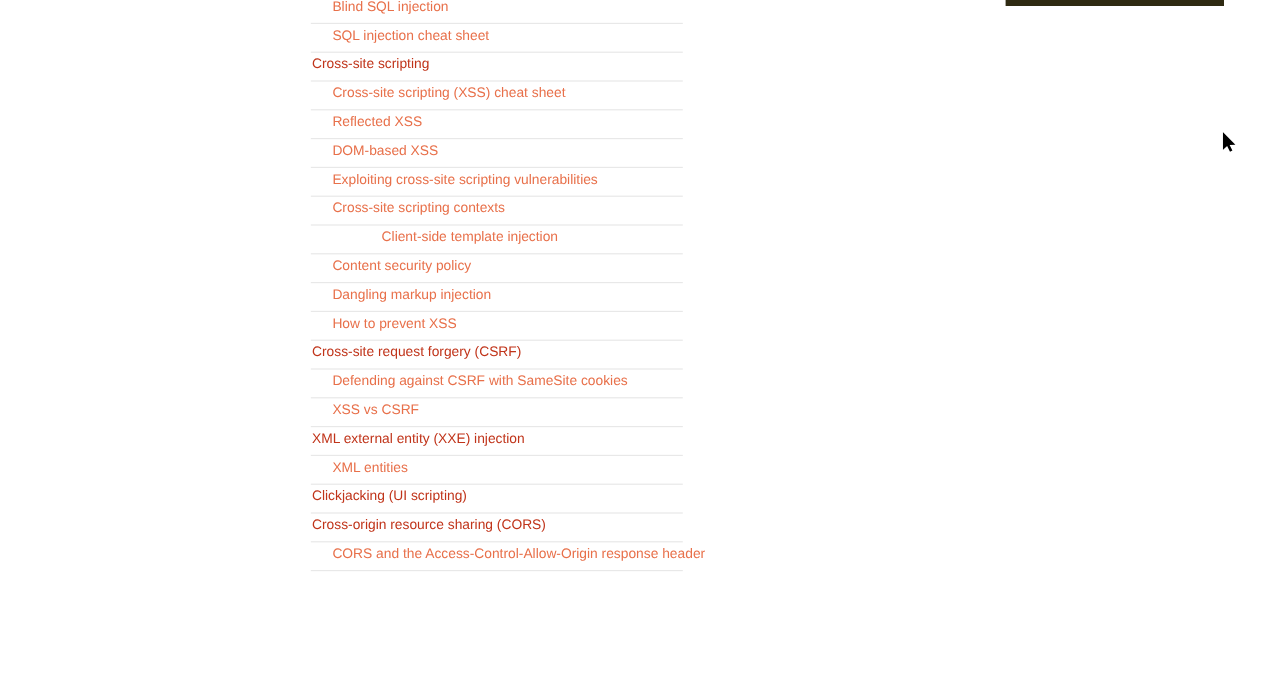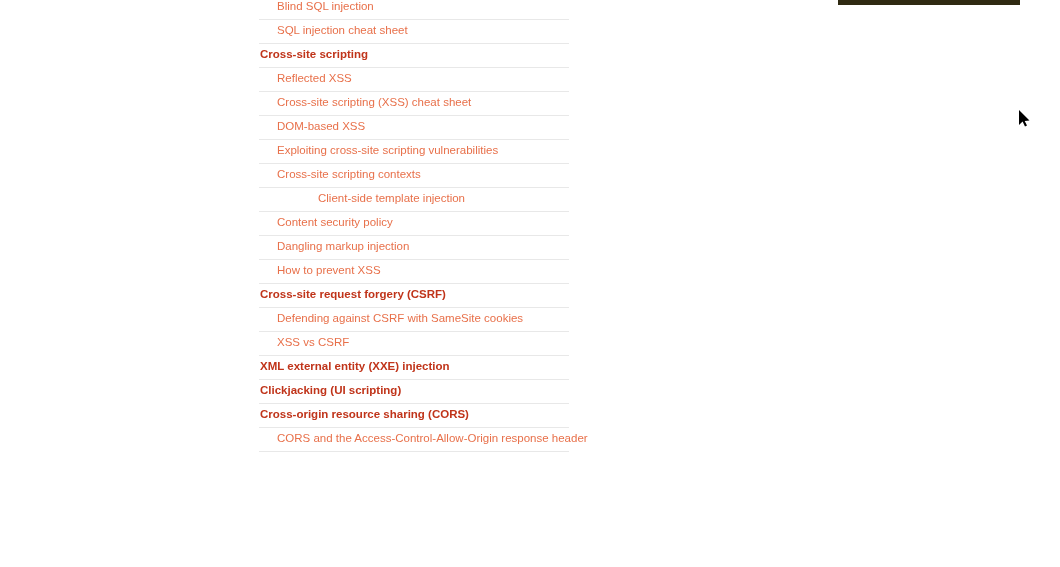--- a/index.html
+++ b/index.html
@@ -49,21 +49,21 @@
     line-height: 13px;
     padding: 4px 0 6px 0;
     color: #e8704a;
     white-space: nowrap;
   }
   .toc-item.first {
     padding-top: 0;
   }
   .lvl-0 {
     color: #c0341a;
-    font-weight: bold;
+    font-weight: normal;
     padding-left: 1px;
     font-size: 11.5px;
   }
   .lvl-1 {
     color: #e8704a;
     padding-left: 18px;
   }
   .lvl-2 {
     color: #e8704a;
     padding-left: 59px;
@@ -73,33 +73,34 @@
 <body>
 
 <div id="page">
 
   <div class="top-strip"></div>
 
   <nav class="toc" id="toc-list">
       <a class="toc-item lvl-1 first">Blind SQL injection</a>
       <a class="toc-item lvl-1">SQL injection cheat sheet</a>
       <a class="toc-item lvl-0">Cross-site scripting</a>
+      <a class="toc-item lvl-1">Cross-site scripting (XSS) cheat sheet</a>
       <a class="toc-item lvl-1">Reflected XSS</a>
-      <a class="toc-item lvl-1">Cross-site scripting (XSS) cheat sheet</a>
       <a class="toc-item lvl-1">DOM-based XSS</a>
       <a class="toc-item lvl-1">Exploiting cross-site scripting vulnerabilities</a>
       <a class="toc-item lvl-1">Cross-site scripting contexts</a>
       <a class="toc-item lvl-2">Client-side template injection</a>
       <a class="toc-item lvl-1">Content security policy</a>
       <a class="toc-item lvl-1">Dangling markup injection</a>
       <a class="toc-item lvl-1">How to prevent XSS</a>
       <a class="toc-item lvl-0">Cross-site request forgery (CSRF)</a>
       <a class="toc-item lvl-1">Defending against CSRF with SameSite cookies</a>
       <a class="toc-item lvl-1">XSS vs CSRF</a>
       <a class="toc-item lvl-0">XML external entity (XXE) injection</a>
+      <a class="toc-item lvl-1">XML entities</a>
       <a class="toc-item lvl-0">Clickjacking (UI scripting)</a>
       <a class="toc-item lvl-0">Cross-origin resource sharing (CORS)</a>
       <a class="toc-item lvl-1">CORS and the Access-Control-Allow-Origin response header</a>
     </nav>
 
   <div class="cursor">
     <svg width="12" height="17" viewBox="0 0 12 17">
       <polygon points="0,0 0,15 3.6,11.6 6,16.5 8,15.5 5.7,10.9 10.5,10.6" fill="#000000"></polygon>
     </svg>
   </div>

